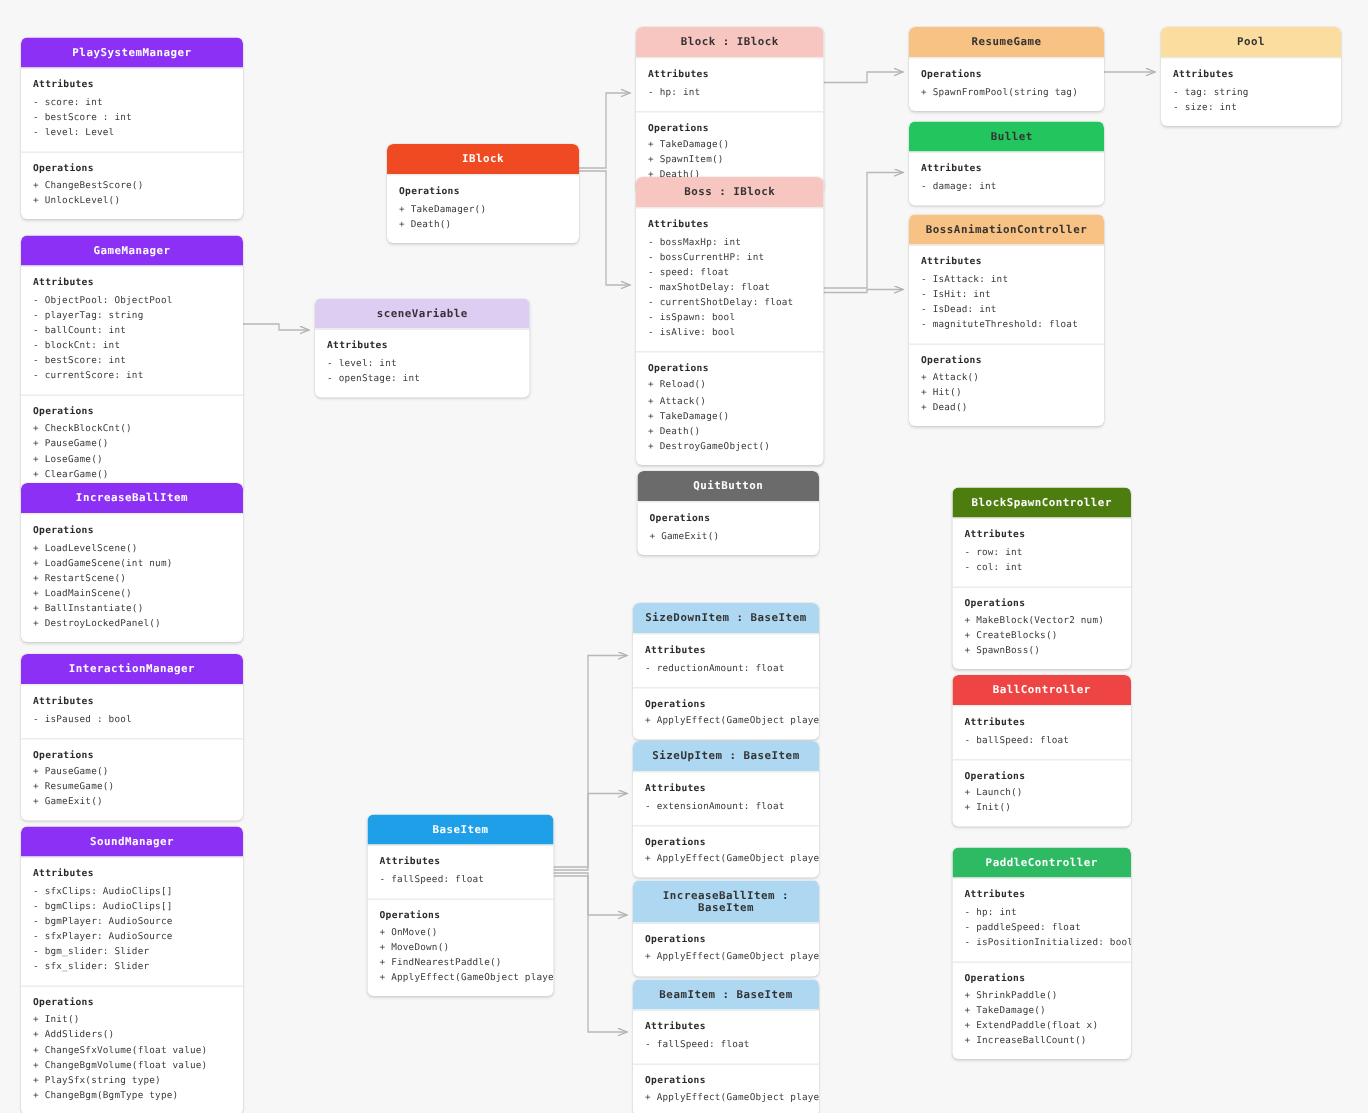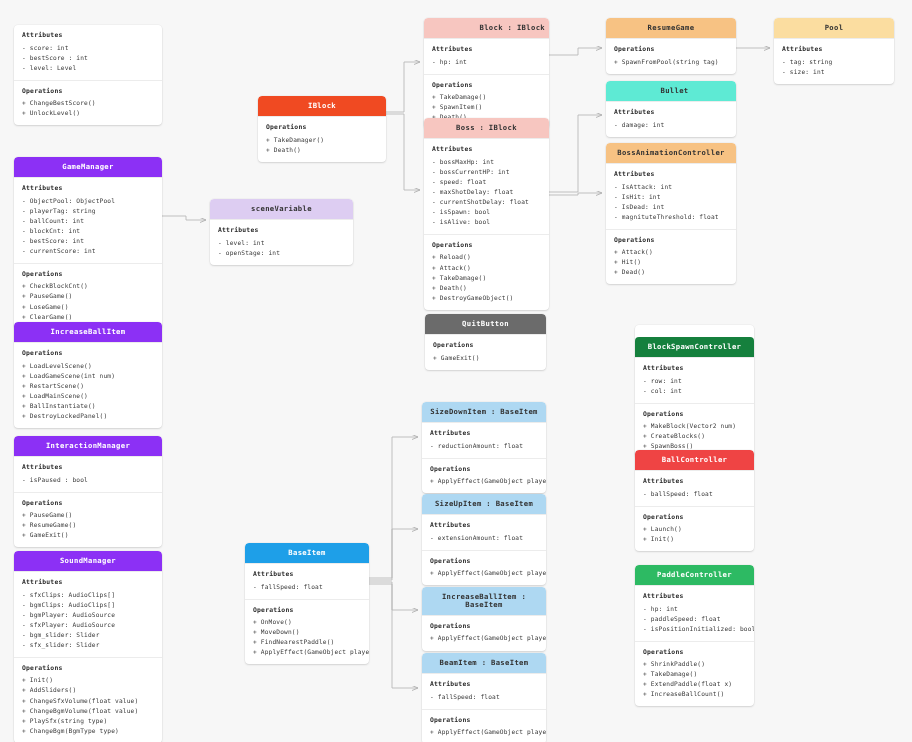--- a/index.html
+++ b/index.html
@@ -84,20 +84,21 @@
         <path d="M 549 195 L 578 195 L 578 193 L 602 193" fill="none" stroke="#b8b8b8" stroke-width="0.9" marker-end="url(#arrow)"></path>
         <path d="M 736 48 L 770 48" fill="none" stroke="#b8b8b8" stroke-width="0.9" marker-end="url(#arrow)"></path>
         <path d="M 369 578 L 392 578 L 392 437 L 418 437" fill="none" stroke="#b8b8b8" stroke-width="0.9" marker-end="url(#arrow)"></path>
         <path d="M 369 580 L 392 580 L 392 529 L 418 529" fill="none" stroke="#b8b8b8" stroke-width="0.9" marker-end="url(#arrow)"></path>
         <path d="M 369 582 L 392 582 L 392 610 L 418 610" fill="none" stroke="#b8b8b8" stroke-width="0.9" marker-end="url(#arrow)"></path>
         <path d="M 369 584 L 392 584 L 392 688 L 418 688" fill="none" stroke="#b8b8b8" stroke-width="0.9" marker-end="url(#arrow)"></path>
       </g>
   </svg>
   <div id="nodes">
       <div class="node" style="left: 14px; top: 25px; width: 148px;">
+        <div class="node-title" style="background: rgb(140, 48, 245);">PlaySystemManager</div>
         <div class="section">
           <div class="section-label">Attributes</div>
           <div class="member">- score: int</div>
           <div class="member">- bestScore : int</div>
           <div class="member">- level: Level</div>
         </div>
         <div class="section">
           <div class="section-label">Operations</div>
           <div class="member">+ ChangeBestScore()</div>
           <div class="member">+ UnlockLevel()</div>
@@ -178,21 +179,21 @@
       </div>
       <div class="node" style="left: 210px; top: 199px; width: 143px;">
         <div class="node-title dark-text" style="background: rgb(221, 205, 242);">sceneVariable</div>
         <div class="section">
           <div class="section-label">Attributes</div>
           <div class="member">- level: int</div>
           <div class="member">- openStage: int</div>
         </div>
       </div>
       <div class="node" style="left: 424px; top: 18px; width: 125px;">
-        <div class="node-title dark-text" style="background: rgb(247, 198, 192); text-align: right;">Block : IBlock</div>
+        <div class="node-title dark-text" style="background: rgb(247, 198, 192);">Block : IBlock</div>
         <div class="section">
           <div class="section-label">Attributes</div>
           <div class="member">- hp: int</div>
         </div>
         <div class="section">
           <div class="section-label">Operations</div>
           <div class="member">+ TakeDamage()</div>
           <div class="member">+ SpawnItem()</div>
           <div class="member">+ Death()</div>
         </div>
@@ -227,21 +228,21 @@
       </div>
       <div class="node" style="left: 774px; top: 18px; width: 120px;">
         <div class="node-title dark-text" style="background: rgb(251, 221, 160);">Pool</div>
         <div class="section">
           <div class="section-label">Attributes</div>
           <div class="member">- tag: string</div>
           <div class="member">- size: int</div>
         </div>
       </div>
       <div class="node" style="left: 606px; top: 81px; width: 130px;">
-        <div class="node-title dark-text" style="background: #5eead4; padding-left: 11px;">Bullet</div>
+        <div class="node-title dark-text" style="background: #22c55e; padding-left: 11px;">Bullet</div>
         <div class="section">
           <div class="section-label">Attributes</div>
           <div class="member">- damage: int</div>
         </div>
       </div>
       <div class="node" style="left: 606px; top: 143px; width: 130px;">
         <div class="node-title dark-text" style="background: rgb(247, 194, 131);">BossAnimationController</div>
         <div class="section">
           <div class="section-label">Attributes</div>
           <div class="member">- IsAttack: int</div>
@@ -257,21 +258,21 @@
         </div>
       </div>
       <div class="node" style="left: 425px; top: 314px; width: 121px;">
         <div class="node-title" style="background: rgb(107, 107, 107);">QuitButton</div>
         <div class="section">
           <div class="section-label">Operations</div>
           <div class="member">+ GameExit()</div>
         </div>
       </div>
       <div class="node" style="left: 635px; top: 325px; width: 119px;">
-        <div class="node-title" style="background: #15803d; margin-top: 12px;">BlockSpawnController</div>
+        <div class="node-title" style="background: #4d7c0f;">BlockSpawnController</div>
         <div class="section">
           <div class="section-label">Attributes</div>
           <div class="member">- row: int</div>
           <div class="member">- col: int</div>
         </div>
         <div class="section">
           <div class="section-label">Operations</div>
           <div class="member">+ MakeBlock(Vector2 num)</div>
           <div class="member">+ CreateBlocks()</div>
           <div class="member">+ SpawnBoss()</div>

